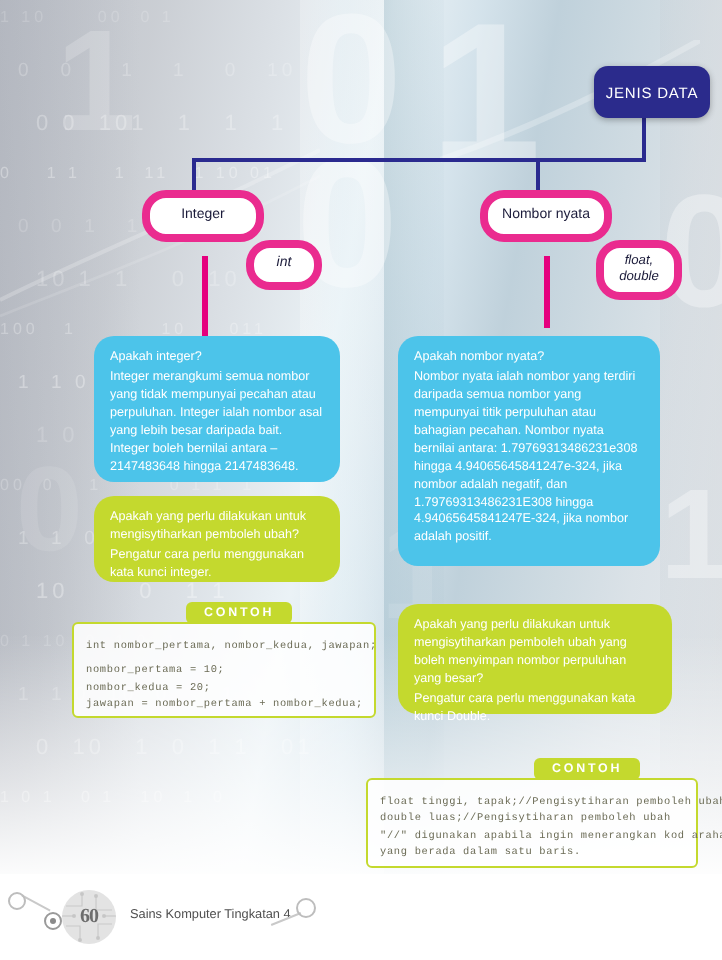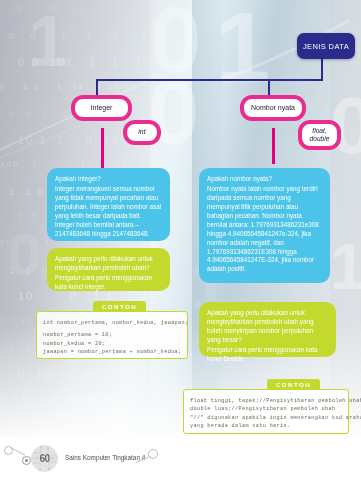--- a/index.html
+++ b/index.html
@@ -177,21 +177,21 @@
     background: #e3e3e3;
     display: flex; align-items: center; justify-content: center;
     overflow: hidden;
   }
   .footer-circle-pattern {
     position:absolute; left:0; top:0; width:27px; height:27px;
     opacity: 0.55;
   }
   .footer-page {
     position: relative;
-    font-family: Liberation Sans, sans-serif;
+    font-family: Liberation Serif, serif;
     font-size: 10px;
     font-weight: 700;
     color: #6d6d6d;
     letter-spacing: -0.5px;
   }
   .footer-text {
     position: absolute;
     left: 65px; top: 17px;
     font-size: 6.4px;
     color: #4f4f4f;

